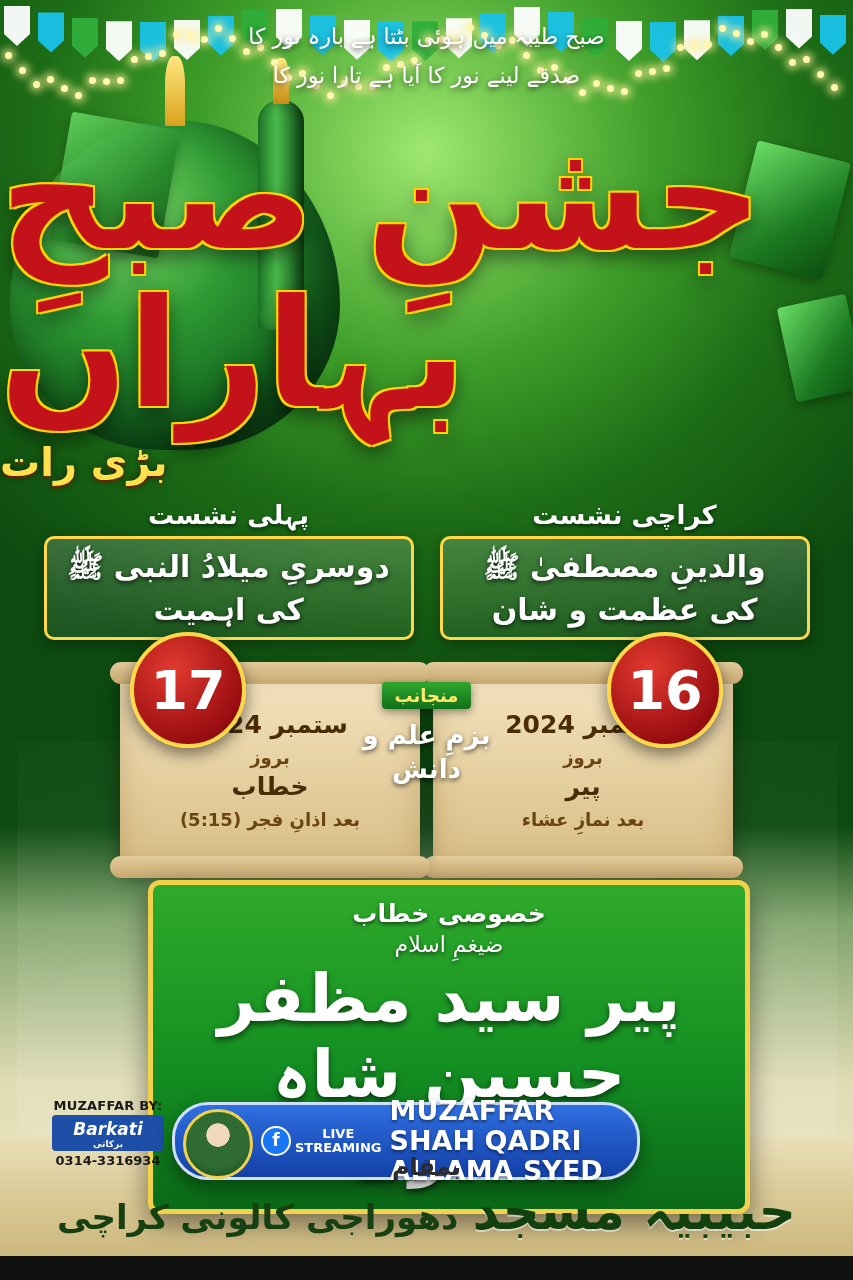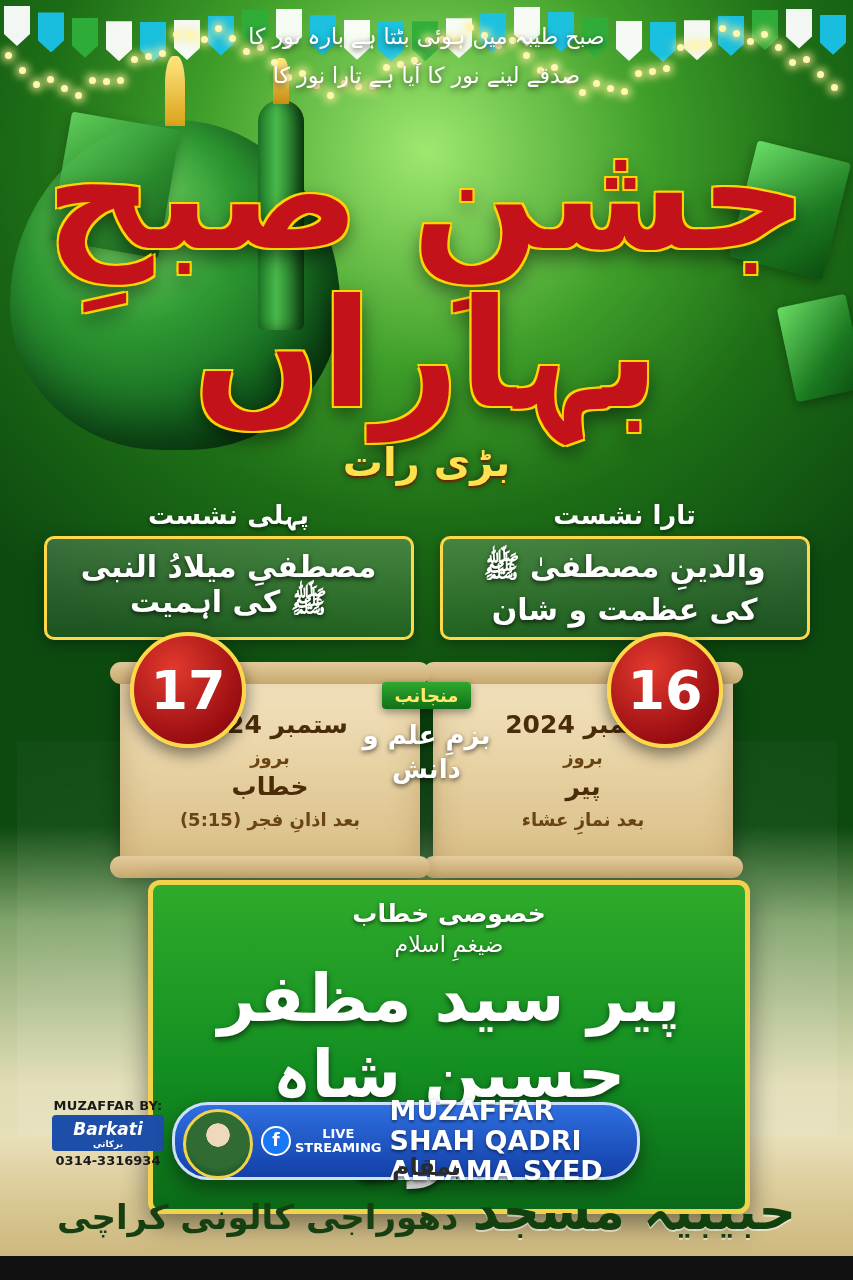--- a/index.html
+++ b/index.html
@@ -116,21 +116,21 @@
     color: #fff;
     font-size: 22px;
     line-height: 1.75;
     direction: rtl;
     text-shadow: 0 2px 6px rgba(0,0,0,.65);
     font-family: "DejaVu Sans", sans-serif;
   }
   .title-wrap {
     position: absolute;
     top: 118px; left: 0; right: 0;
-    text-align: center;
+    text-align: left;
   }
   .title-main {
     direction: rtl;
     font-size: 150px;
     line-height: 1.05;
     font-weight: bold;
     color: #c4121a;
     letter-spacing: -2px;
     text-shadow:
       0 0 2px #ffd400,
@@ -531,24 +531,24 @@
   </div>
 
   <div class="title-wrap">
     <div class="title-main">جشنِ صبحِ بہاراں</div>
     <div class="title-sub">بڑی رات</div>
   </div>
 
   <div class="sessions">
     <div class="session-col">
       <div class="session-label">پہلی نشست</div>
-      <div class="session-box">مصطفیِ میلادُ النبی ﷺ کی اہمیت</div>
+      <div class="session-box">دوسریِ میلادُ النبی ﷺ کی اہمیت</div>
     </div>
     <div class="session-col">
-      <div class="session-label">تارا نشست</div>
+      <div class="session-label">کراچی نشست</div>
       <div class="session-box">والدینِ مصطفیٰ ﷺ کی عظمت و شان</div>
     </div>
   </div>
 
   <div class="scrolls">
 
     <div class="scroll scroll-right">
       <div class="scroll-text">
         <div>ستمبر 2024</div>
         <div class="scroll-sub">بروز</div>

